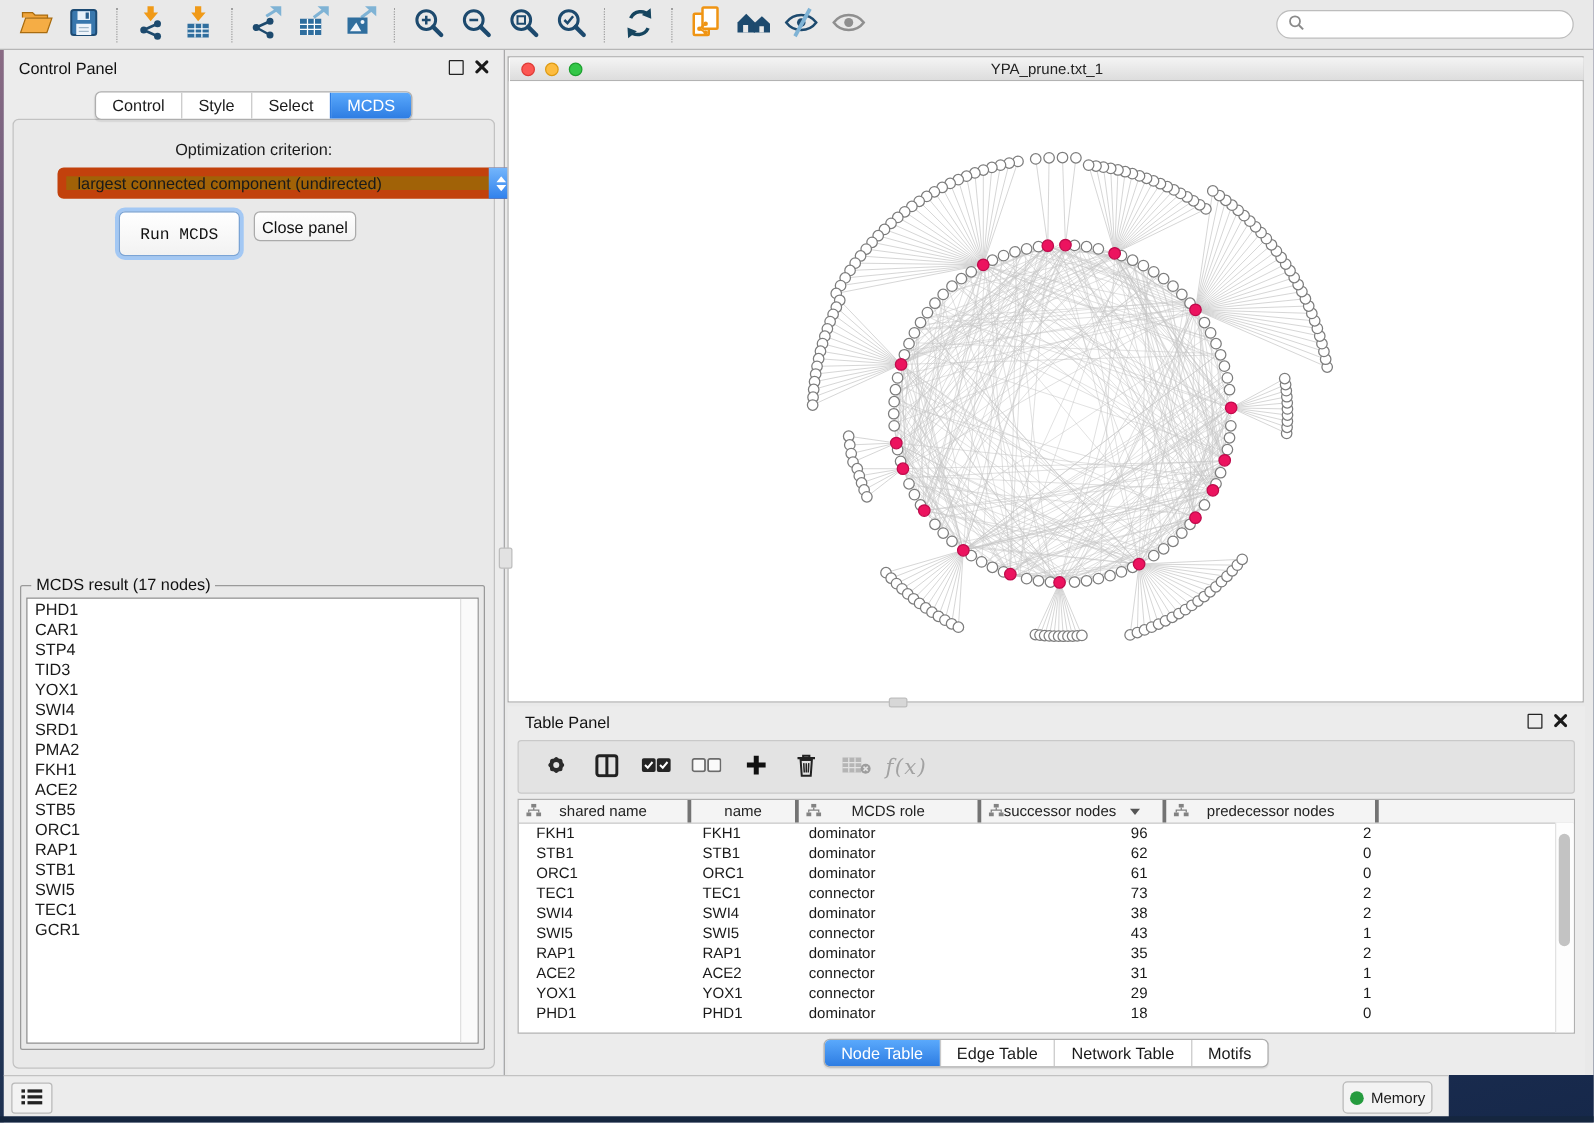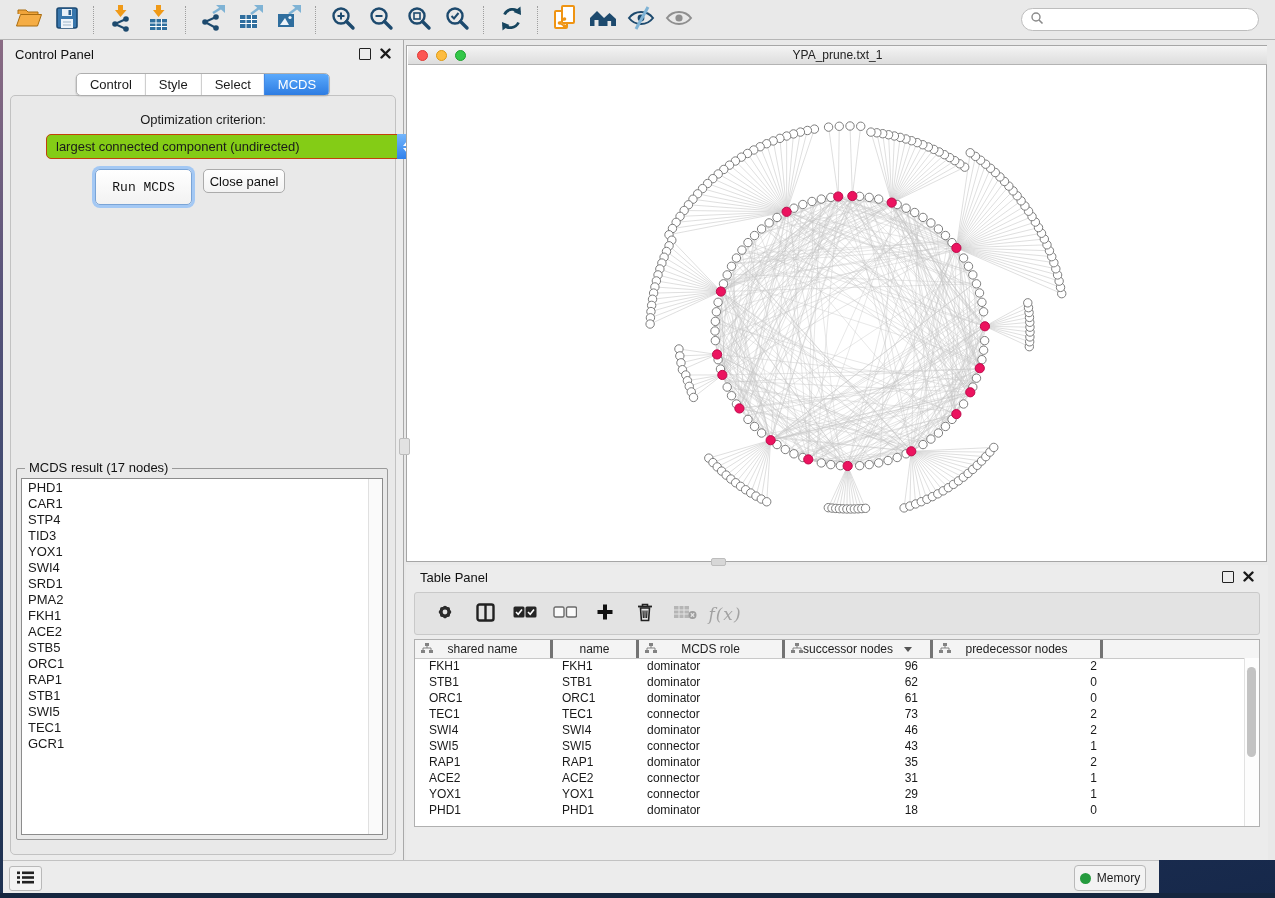--- a/index.html
+++ b/index.html
@@ -27,21 +27,21 @@
   .panel-title-text{font-size:13px;color:#111;}
   .win-ctrls{margin-left:auto;display:flex;gap:9px;align-items:center;}
   .float-ico{width:10px;height:10px;border:1.6px solid #222;border-radius:1px;}
   .cp-tabs{left:50%;top:33px;transform:translateX(-50%);z-index:3;}
   .seg{display:inline-flex;background:#fff;border:1px solid #aeaeae;border-radius:5px;overflow:hidden;box-shadow:0 1px 1px rgba(0,0,0,.08);}
   .seg .tab{padding:3px 13px;font-size:13px;color:#1a1a1a;border-left:1px solid #c9c9c9;cursor:default;white-space:nowrap;}
   .seg .tab:first-child{border-left:none;}
   .seg .tab.sel{background:linear-gradient(#5aa9fc,#2d7ce2);color:#fff;border-left-color:#2d7ce2;}
   .cp-inner{left:7px;top:55px;width:386px;height:760px;background:#e9e9e9;border:1px solid #c2c2c2;border-radius:5px;box-sizing:border-box;}
   .opt-label{left:0;top:16px;width:100%;text-align:center;font-size:13px;}
-  .dropdown{left:35px;top:38px;width:371px;height:25px;background:#84cc16;border:1px solid #c2410c;border-radius:5px;
+  .dropdown{left:35px;top:38px;width:371px;height:25px;background:#a16207;border:7px solid #c2410c;border-radius:5px;
     display:flex;align-items:center;box-sizing:border-box;}
   .dropdown .dd-text{flex:1;padding-left:9px;font-size:13px;white-space:nowrap;overflow:hidden;}
   .dd-stepper{width:20px;height:25px;margin:-1px -1px -1px 0;border-radius:0 5px 5px 0;
     background:linear-gradient(#74b6fc,#3081ec);display:flex;flex-direction:column;align-items:center;justify-content:center;gap:2px;}
   .dd-stepper svg{display:block;}
   .btn{background:linear-gradient(#ffffff,#f2f2f2);border:1px solid #ababab;border-radius:5px;font-size:13px;
     display:flex;align-items:center;justify-content:center;box-sizing:border-box;color:#111;}
   .btn-run{left:84px;top:73px;width:97px;height:36px;box-shadow:0 0 0 3px #a3c8f4;border-color:#7aa4d6;font-family:Liberation Mono, monospace;}
   .btn-close{left:192px;top:73px;width:82px;height:24px;}
   .group{left:5px;top:372px;width:372px;height:372px;border:1px solid #9a9a9a;border-radius:2px;box-sizing:border-box;}
@@ -1276,21 +1276,21 @@
           <div class="tcell c0">TEC1</div>
           <div class="tcell c1">TEC1</div>
           <div class="tcell c2">connector</div>
           <div class="tcell c3">73</div>
           <div class="tcell c4">2</div>
         </div>
         <div class="trow">
           <div class="tcell c0">SWI4</div>
           <div class="tcell c1">SWI4</div>
           <div class="tcell c2">dominator</div>
-          <div class="tcell c3">46</div>
+          <div class="tcell c3">38</div>
           <div class="tcell c4">2</div>
         </div>
         <div class="trow">
           <div class="tcell c0">SWI5</div>
           <div class="tcell c1">SWI5</div>
           <div class="tcell c2">connector</div>
           <div class="tcell c3">43</div>
           <div class="tcell c4">1</div>
         </div>
         <div class="trow">
@@ -1319,20 +1319,28 @@
           <div class="tcell c1">PHD1</div>
           <div class="tcell c2">dominator</div>
           <div class="tcell c3">18</div>
           <div class="tcell c4">0</div>
         </div>
       </div>
     <div class="tscroll">
         <div class="tthumb"></div>
       </div>
   </div>
+  <div class="abs tp-tabs">
+    <div class="seg">
+      <span class="tab sel">Node Table</span>
+      <span class="tab">Edge Table</span>
+      <span class="tab">Network Table</span>
+      <span class="tab">Motifs</span>
+    </div>
+  </div>
 </div>
 
 <div class="abs statusbar">
   <div class="sb-btn">
     <span><svg width="17" height="13" viewBox="0 0 17 13">
           <g fill="#222">
             <rect x="0" y="0.5" width="3" height="2.6"></rect>
             <rect x="0" y="5.2" width="3" height="2.6"></rect>
             <rect x="0" y="9.9" width="3" height="2.6"></rect>
             <rect x="5" y="0.5" width="12" height="2.6"></rect>

